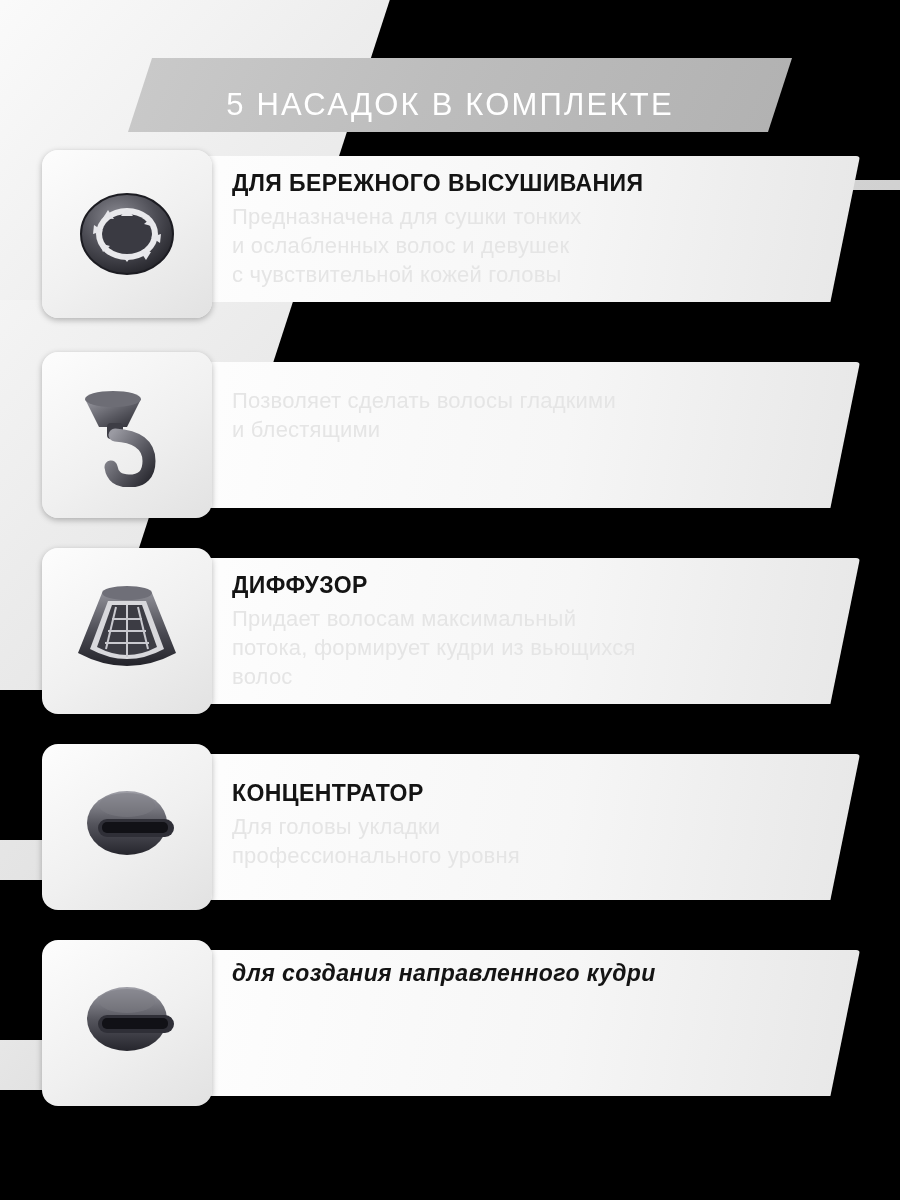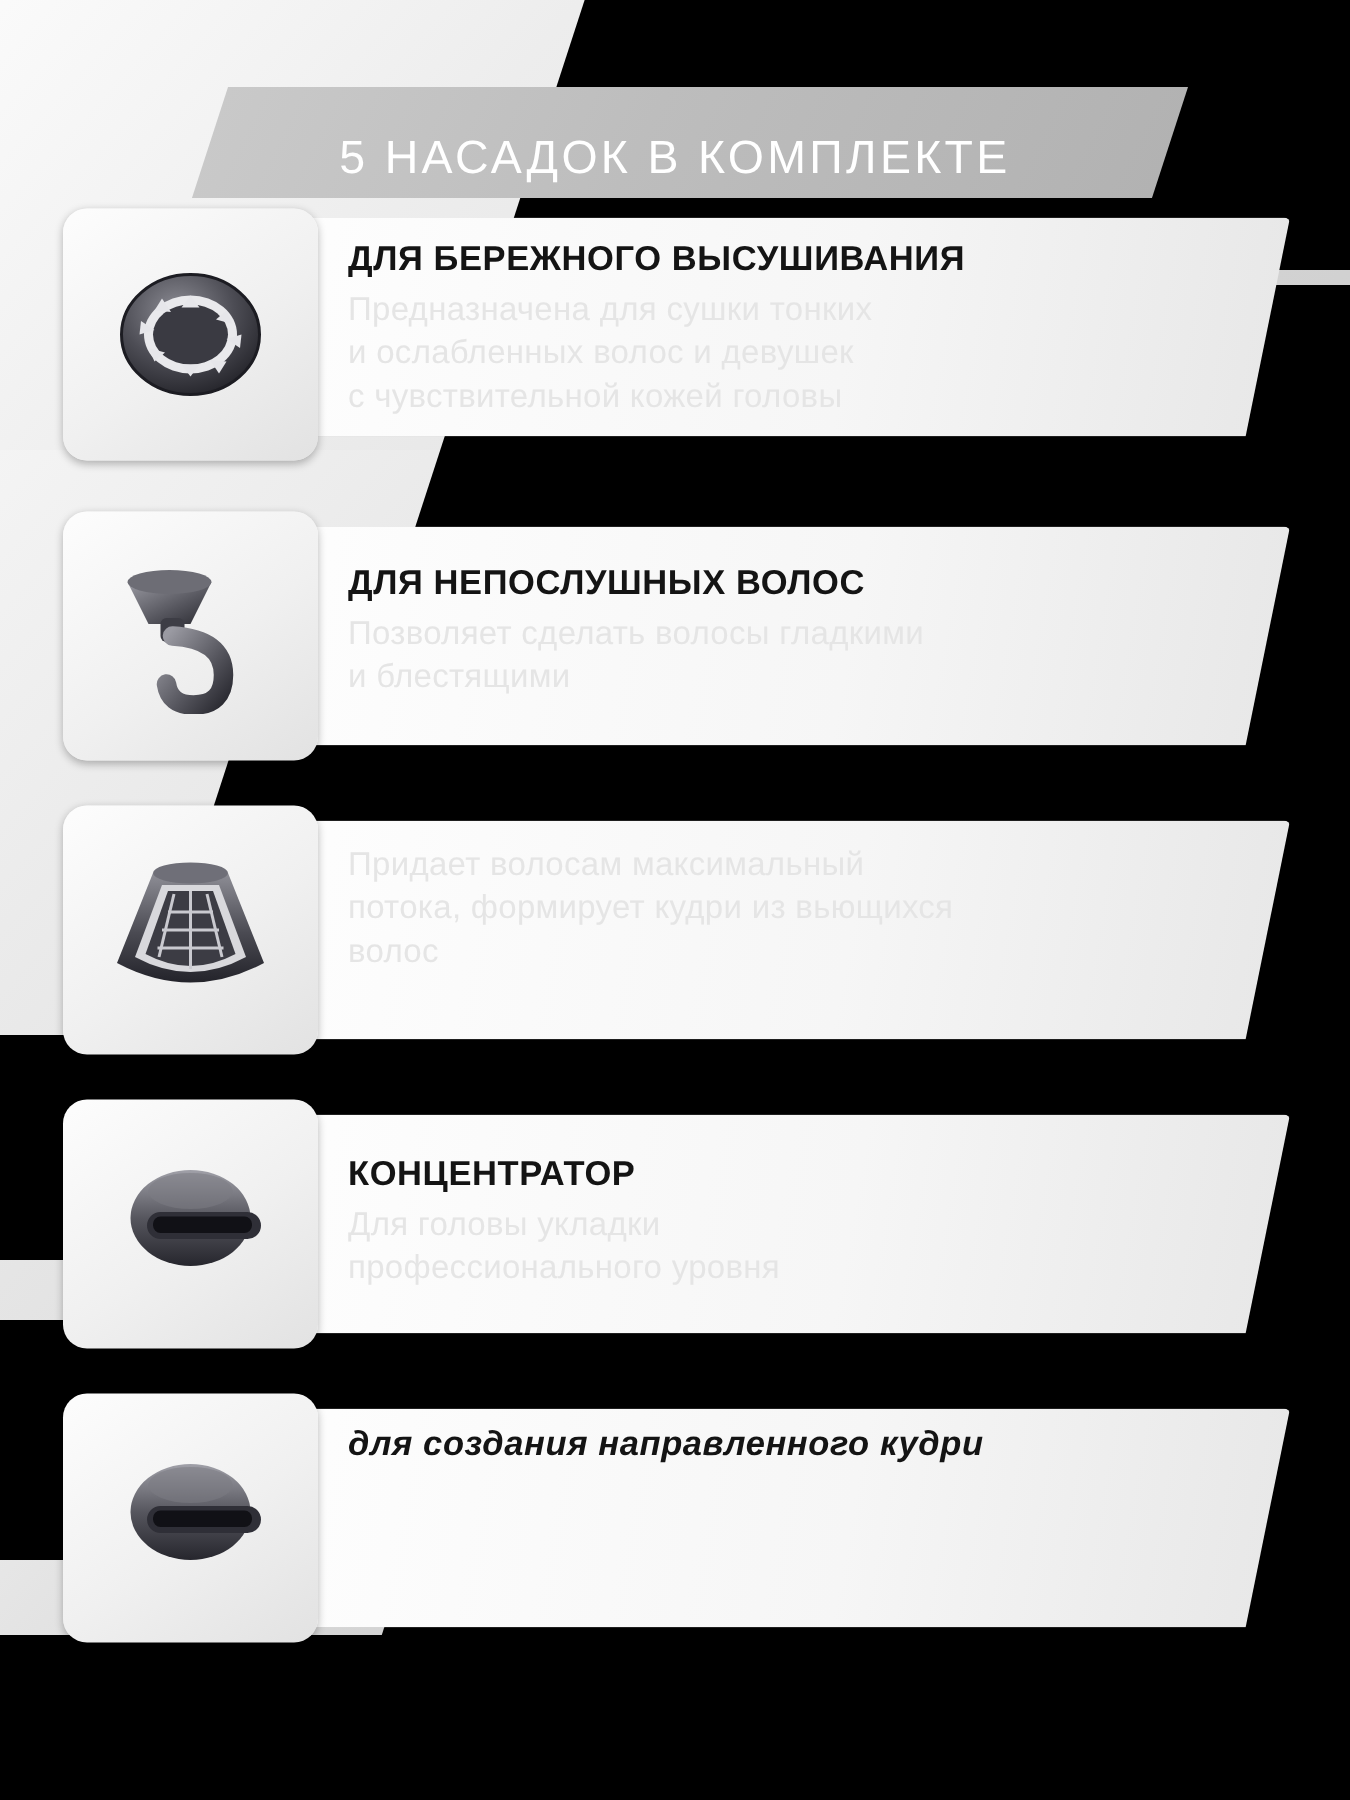--- a/index.html
+++ b/index.html
@@ -101,21 +101,21 @@
     color: #ffffff;
     font-size: 31px;
     font-weight: normal;
     letter-spacing: 2.2px;
     white-space: nowrap;
   }
 
   
   .rows {
     position: absolute;
-    left: 0; top: 135px;
+    left: 0; top: 146px;
     width: 784px;
   }
 
   .row {
     position: relative;
     height: 166px;
     margin-bottom: 30px;
   }
 
   
@@ -249,21 +249,20 @@
               </linearGradient>
             </defs>
             <path d="M14 16 L70 16 L56 44 L28 44 Z" fill="url(#g1)"></path>
             <ellipse cx="42" cy="16" rx="28" ry="8" fill="#6d6d75"></ellipse>
             <rect x="36" y="40" width="16" height="16" rx="4" fill="#3d3d45"></rect>
             <path d="M44 52 q34 2 34 26 q0 20 -20 20 q-16 0 -18 -14" fill="none" stroke="url(#g1)" stroke-width="13" stroke-linecap="round"></path>
           </svg>
         </span>
       </div>
       <div class="row-text">
-        <div class="row-title">ДЛЯ НЕПОСЛУШНЫХ ВОЛОС</div>
         <div class="row-desc">Позволяет сделать волосы гладкими
 и блестящими</div>
       </div>
     </div>
 
     <div class="row row-2">
       <div class="row-plate"></div>
       <div class="thumb">
         <span>
           <svg width="118" height="104" viewBox="0 0 118 104">
@@ -283,20 +282,21 @@
               <line x1="40" y1="52" x2="78" y2="52"></line>
               <line x1="37" y1="64" x2="81" y2="64"></line>
               <line x1="59" y1="26" x2="59" y2="78"></line>
               <line x1="48" y1="28" x2="38" y2="70"></line>
               <line x1="70" y1="28" x2="80" y2="70"></line>
             </g>
           </svg>
         </span>
       </div>
       <div class="row-text">
+        <div class="row-title">ДИФФУЗОР</div>
         <div class="row-desc">Придает волосам максимальный
 потока, формирует кудри из вьющихся
 волос</div>
       </div>
     </div>
 
     <div class="row row-3">
       <div class="row-plate"></div>
       <div class="thumb">
         <span>

